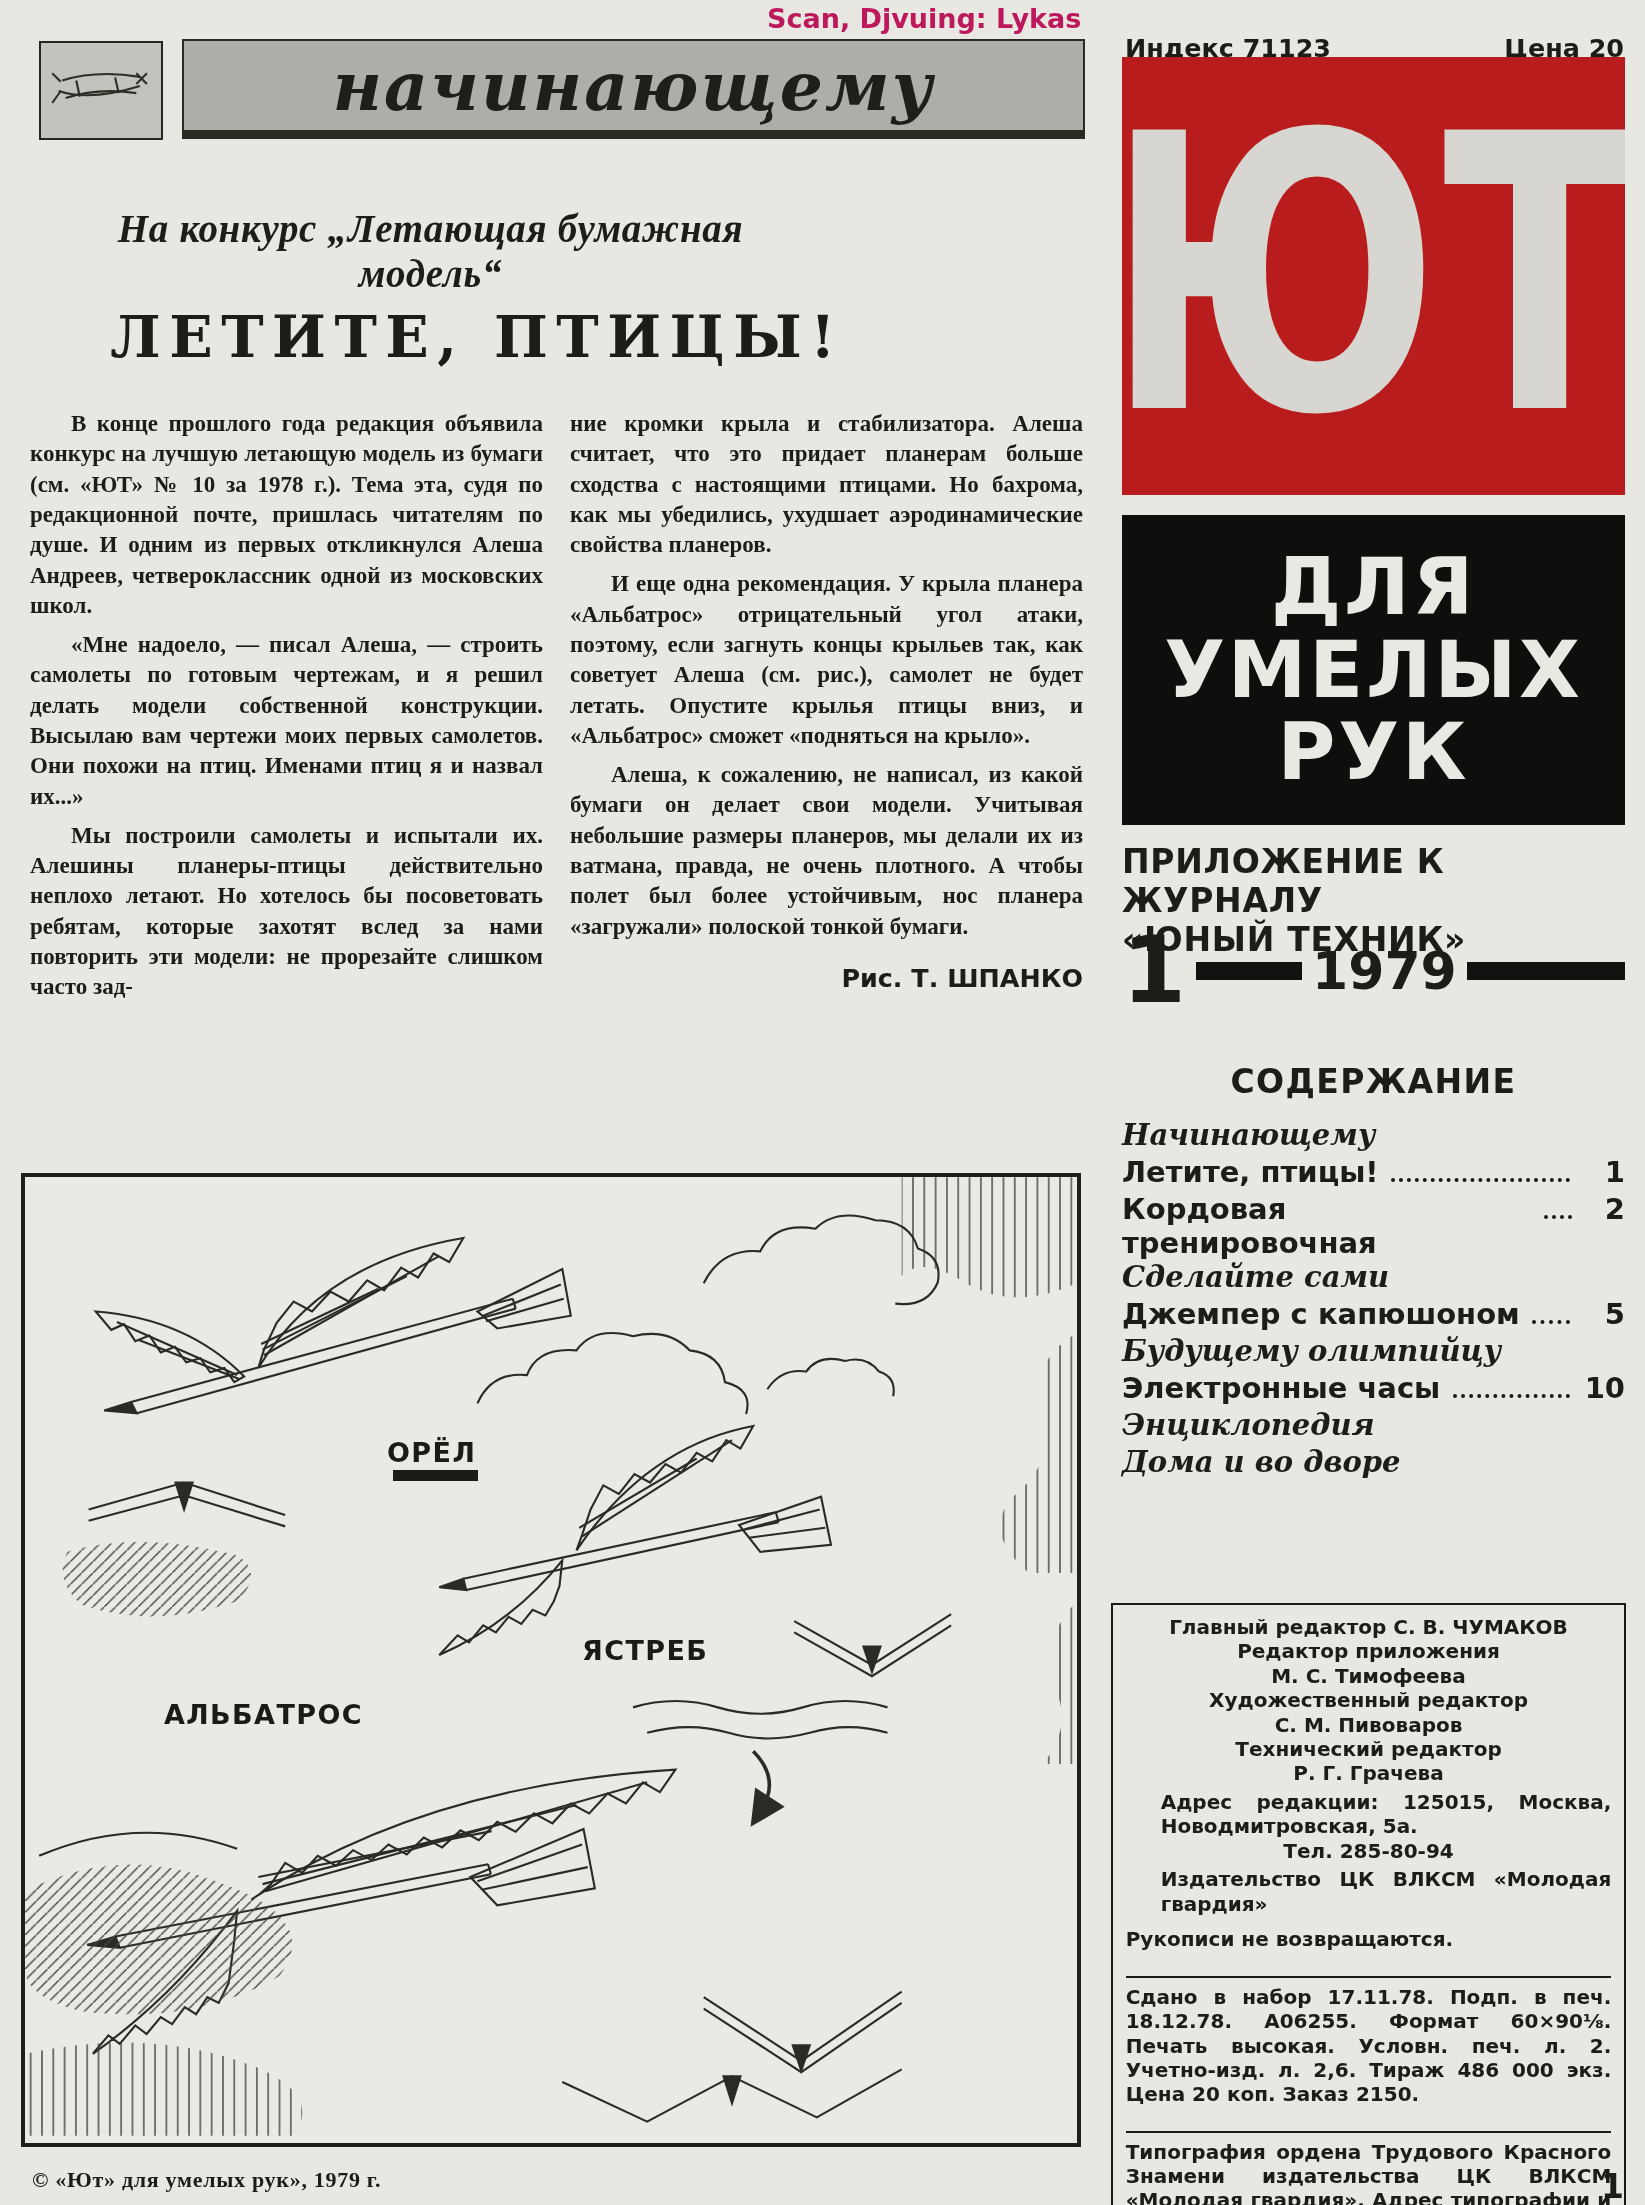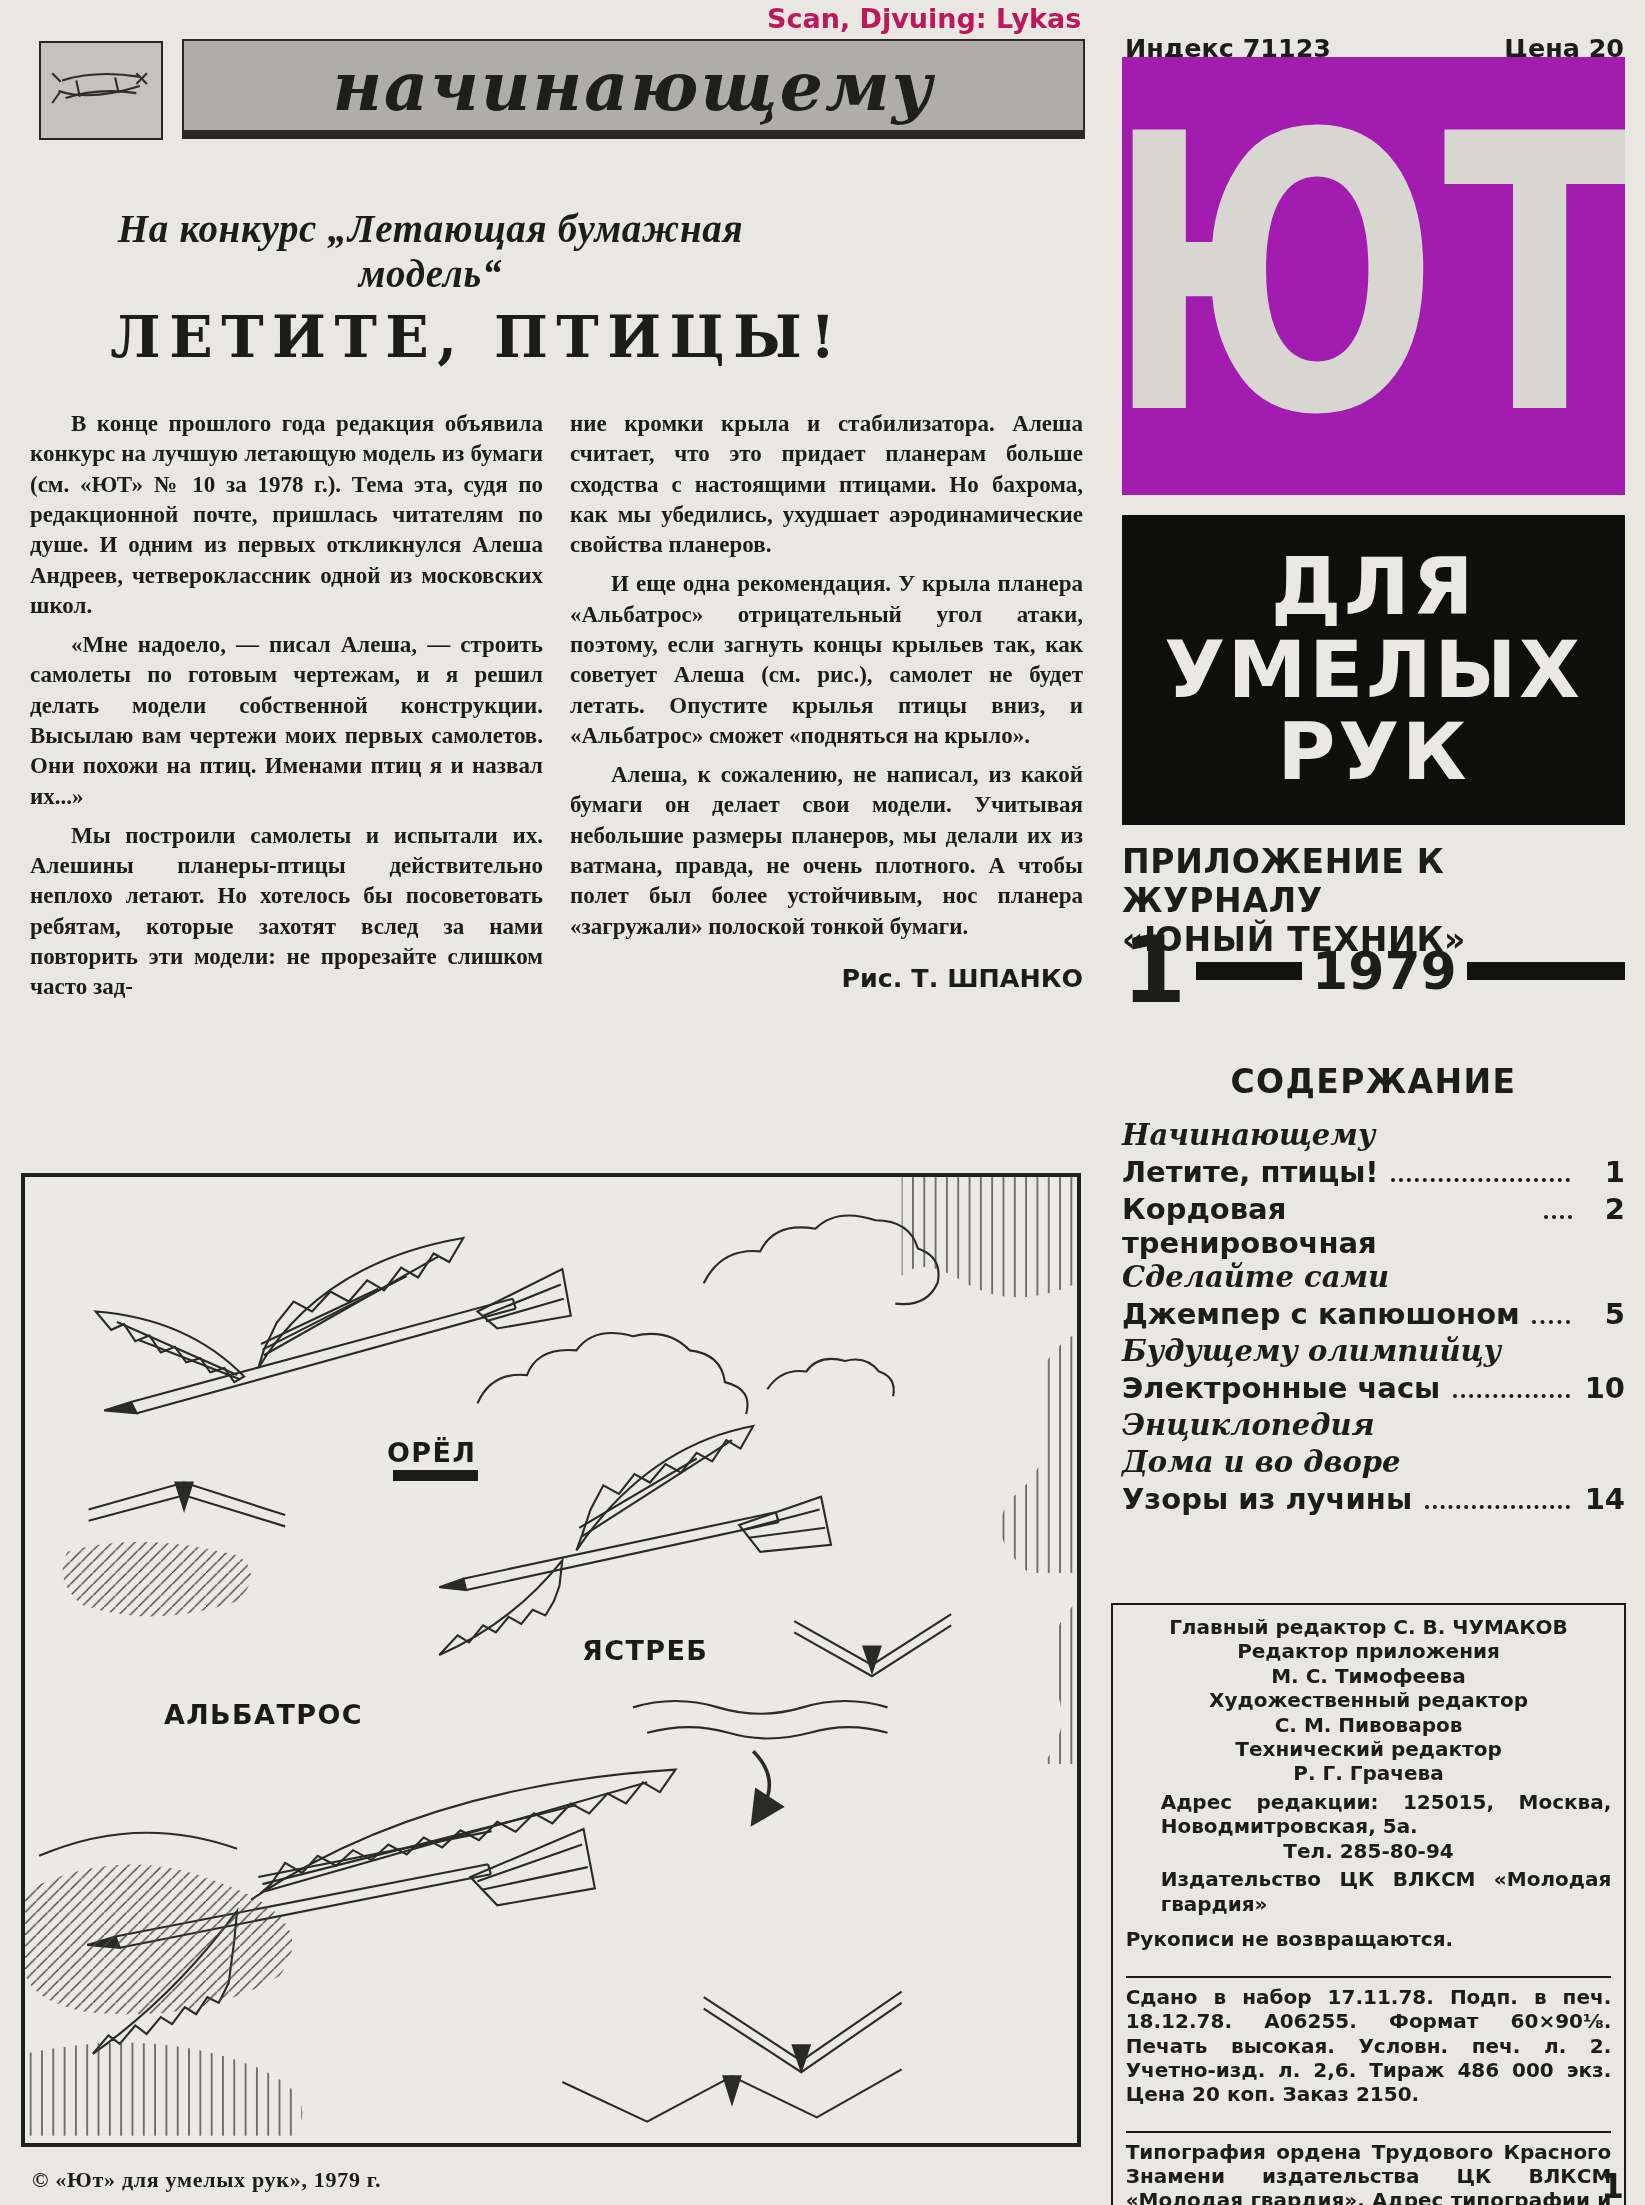--- a/index.html
+++ b/index.html
@@ -33,21 +33,21 @@
 
   #illus-box{left:21px;top:1173px;width:1060px;height:974px;border:4.2px solid #20201a;background:#eae9e3;box-sizing:border-box;}
   .illus-label{position:absolute;font-family:"DejaVu Sans",sans-serif;font-weight:bold;font-size:27px;letter-spacing:1.4px;color:#1b1b16;}
   .label-bar{position:absolute;height:10.6px;background:#1c1c17;}
 
   #footer-copy{left:32px;top:2167px;font-size:22px;font-weight:bold;letter-spacing:0.7px;}
 
   #index-label{left:1125px;top:33px;font-family:"DejaVu Sans",sans-serif;font-weight:bold;font-size:25.4px;}
   #price-label{left:1442px;top:33px;width:182px;text-align:right;font-family:"DejaVu Sans",sans-serif;font-weight:bold;font-size:25.4px;}
 
-  #logo-box{left:1122px;top:57px;width:503px;height:438px;background:#a21caf;
+  #logo-box{left:1122px;top:57px;width:503px;height:438px;background:#b91c1c;
     display:flex;align-items:center;justify-content:center;overflow:hidden;}
   #logo-text{font-family:"DejaVu Sans",sans-serif;font-weight:bold;font-size:283px;line-height:1;
     color:#d7d6d0;letter-spacing:4.2px;transform:scaleY(1.35);}
 
   #subtitle-box{left:1122px;top:515px;width:503px;height:310px;background:#0e0e0c;
     display:flex;flex-direction:column;align-items:center;justify-content:center;}
   .subtitle-line{font-family:"DejaVu Sans",sans-serif;font-weight:bold;font-size:79px;line-height:1.05;color:#e9e8e2;letter-spacing:2.8px;}
 
   #appendix{left:1122px;top:843px;width:503px;font-family:"DejaVu Sans",sans-serif;font-weight:bold;font-size:33px;line-height:1.18;letter-spacing:0.7px;}
 
@@ -265,25 +265,20 @@
     <span class="toc-label">Электронные часы</span>
     <span class="toc-dots"></span>
     <span class="toc-page">10</span>
   </div>
   <div class="toc-row toc-header">
       <span>Энциклопедия</span>
     </div>
   <div class="toc-row toc-header">
       <span>Дома и во дворе</span>
     </div>
-  <div class="toc-row toc-entry">
-    <span class="toc-label">Узоры из лучины</span>
-    <span class="toc-dots"></span>
-    <span class="toc-page">14</span>
-  </div>
 </div>
 
 <div class="abs" id="imprint">
   <div class="imp-line">Главный редактор С. В. ЧУМАКОВ</div>
   <div class="imp-line">Редактор приложения</div>
   <div class="imp-line">М. С. Тимофеева</div>
   <div class="imp-line">Художественный редактор</div>
   <div class="imp-line">С. М. Пивоваров</div>
   <div class="imp-line">Технический редактор</div>
   <div class="imp-line">Р. Г. Грачева</div>

